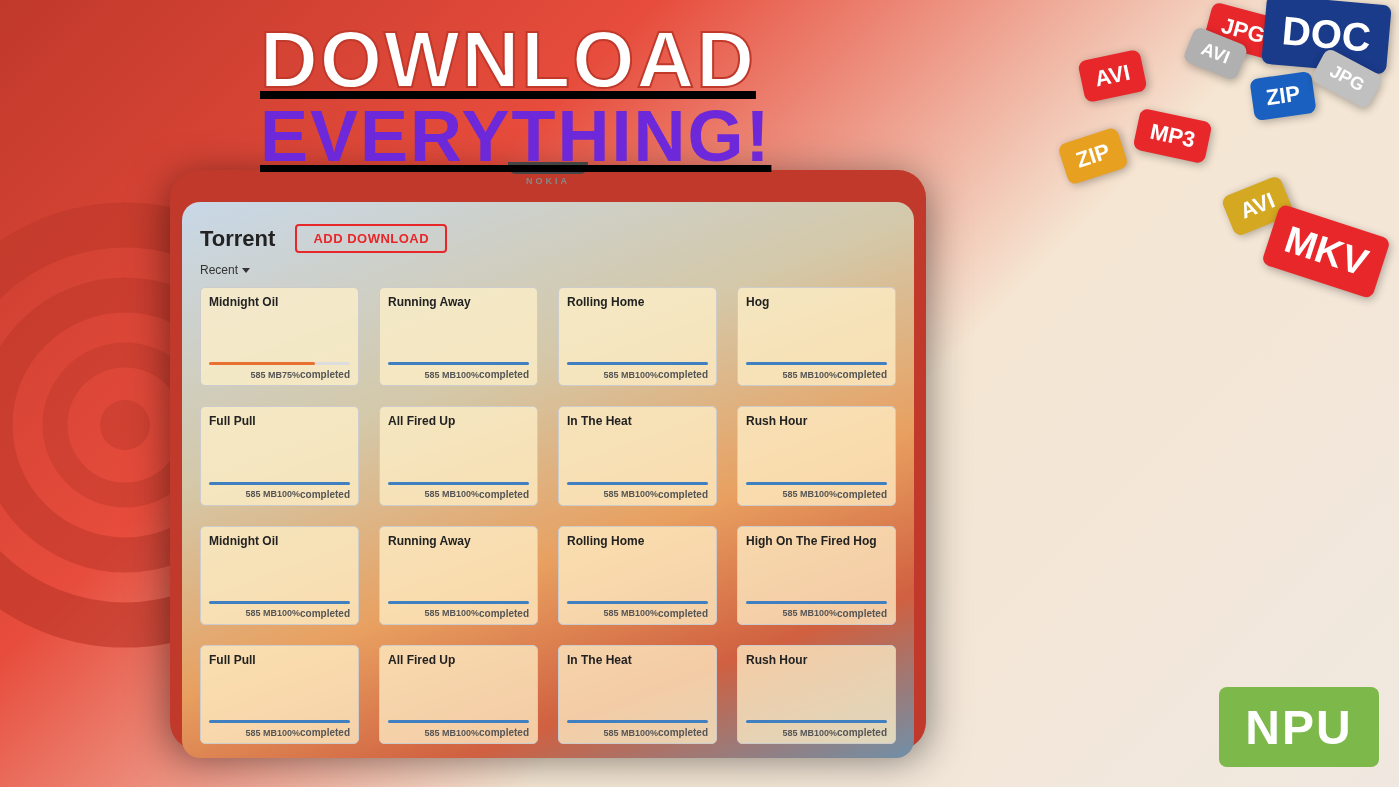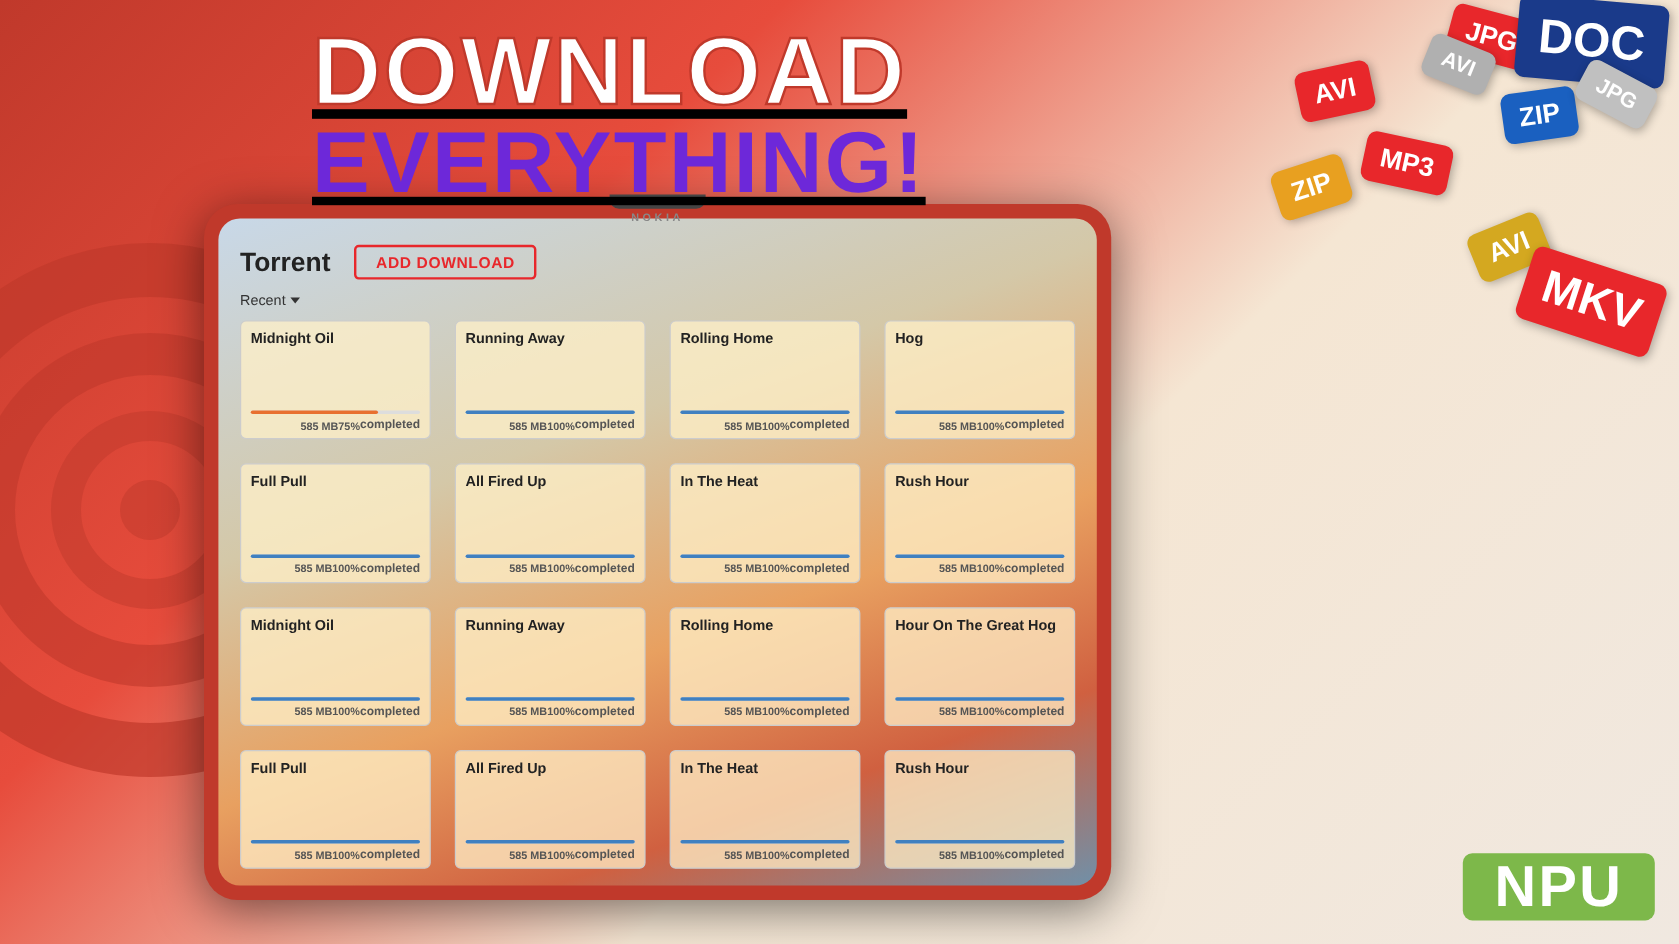--- a/index.html
+++ b/index.html
@@ -85,20 +85,21 @@
       box-shadow: 0 8px 40px rgba(0,0,0,0.5);
       position: relative;
     }
     .tablet-inner {
       width: 100%;
       height: 100%;
       background: linear-gradient(160deg, #c8d8e8 0%, #d4c8a8 35%, #e8a060 60%, #d06040 80%, #7090a8 100%);
       border-radius: 18px;
       overflow: hidden;
       position: relative;
+      margin-top: 20px;
     }
     .tablet-notch {
       position: absolute;
       top: -8px;
       left: 50%;
       transform: translateX(-50%);
       width: 80px;
       height: 12px;
       background: #444;
       border-radius: 0 0 8px 8px;
@@ -215,21 +216,21 @@
       height: 100%;
       border-radius: 2px;
     }
 
     
     .npu-badge {
       position: absolute;
       bottom: 20px;
       right: 20px;
       width: 160px;
-      height: 56px;
+      height: 80px;
       background: #90c060;
       border-radius: 8px;
       display: flex;
       align-items: center;
       justify-content: center;
       z-index: 10;
     }
     .npu-text {
       font-size: 48px;
       font-weight: 900;
@@ -441,21 +442,21 @@
         <div class="progress-bar-fill" style="width:100%;background:#4080c0;"></div>
       </div>
       <div class="card-meta">
         <span class="card-size">585 MB</span>
         <span class="card-progress">100%</span>
         <span class="card-status">completed</span>
       </div>
     </div>
   </div>
             <div class="torrent-card">
-    <div class="card-title">Hour On The Great Hog</div>
+    <div class="card-title">High On The Fired Hog</div>
     <div>
       <div class="progress-bar-bg">
         <div class="progress-bar-fill" style="width:100%;background:#4080c0;"></div>
       </div>
       <div class="card-meta">
         <span class="card-size">585 MB</span>
         <span class="card-progress">100%</span>
         <span class="card-status">completed</span>
       </div>
     </div>

